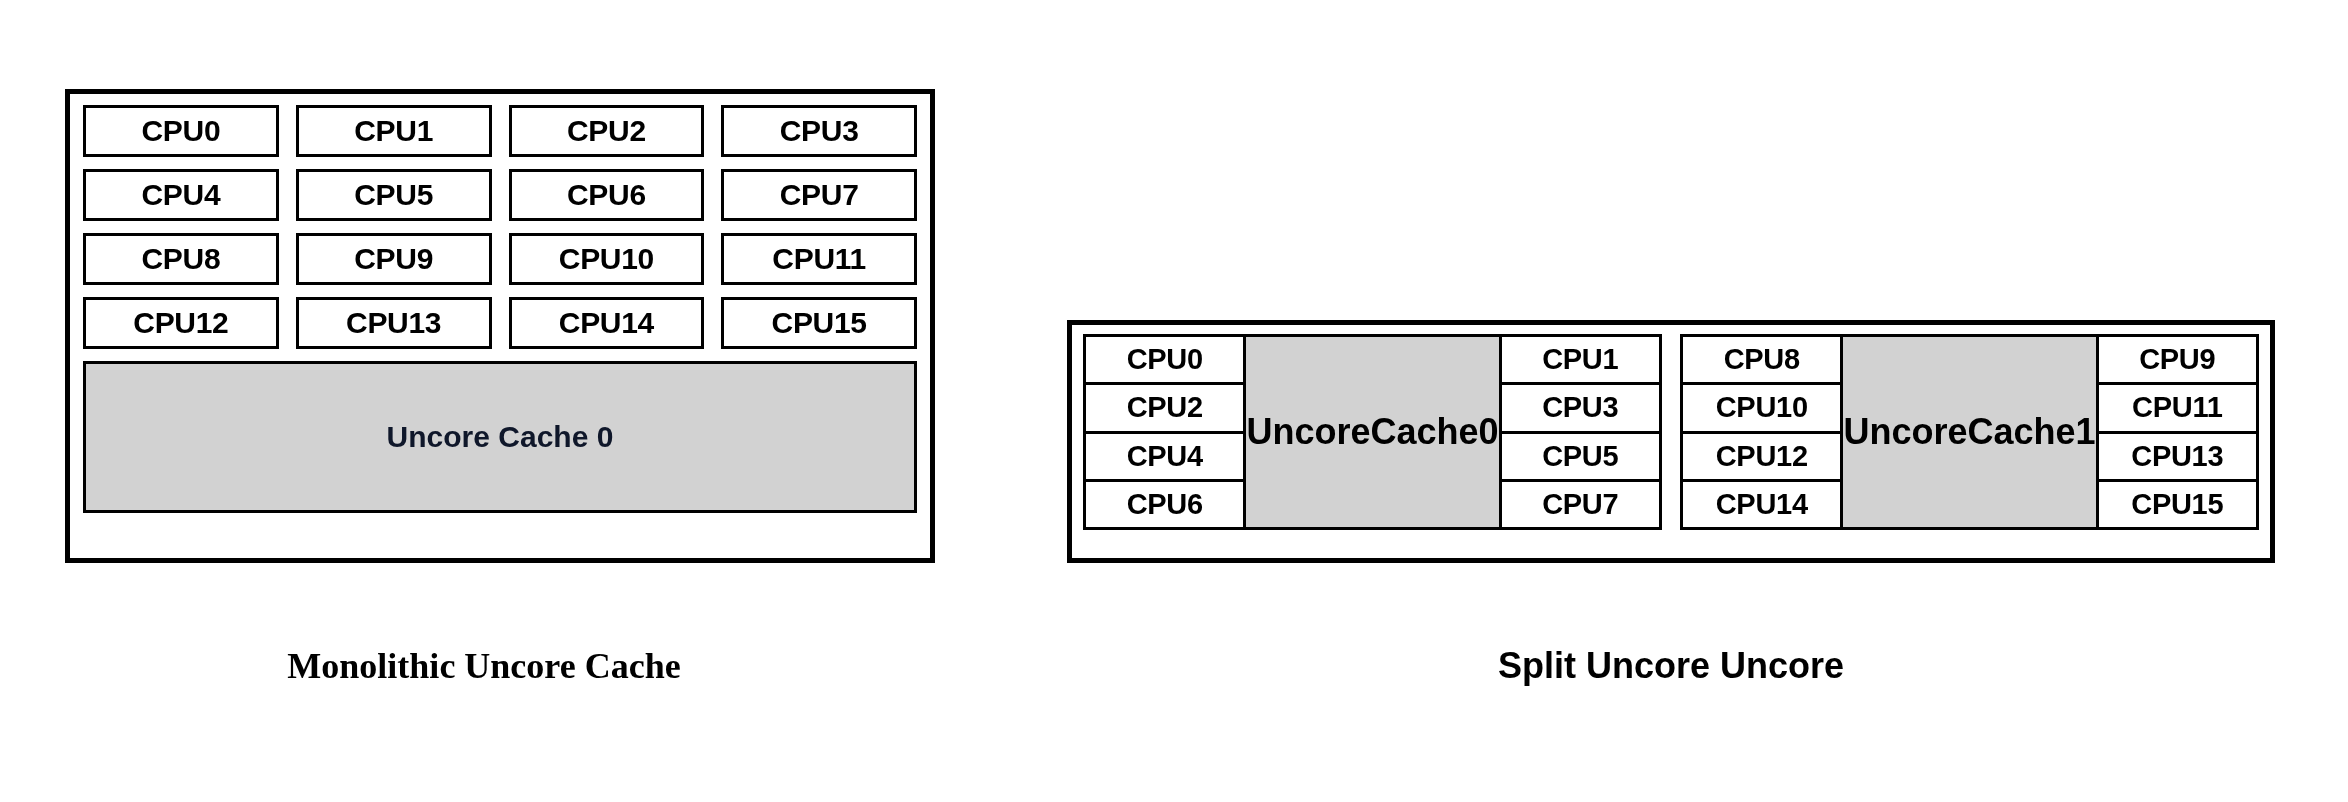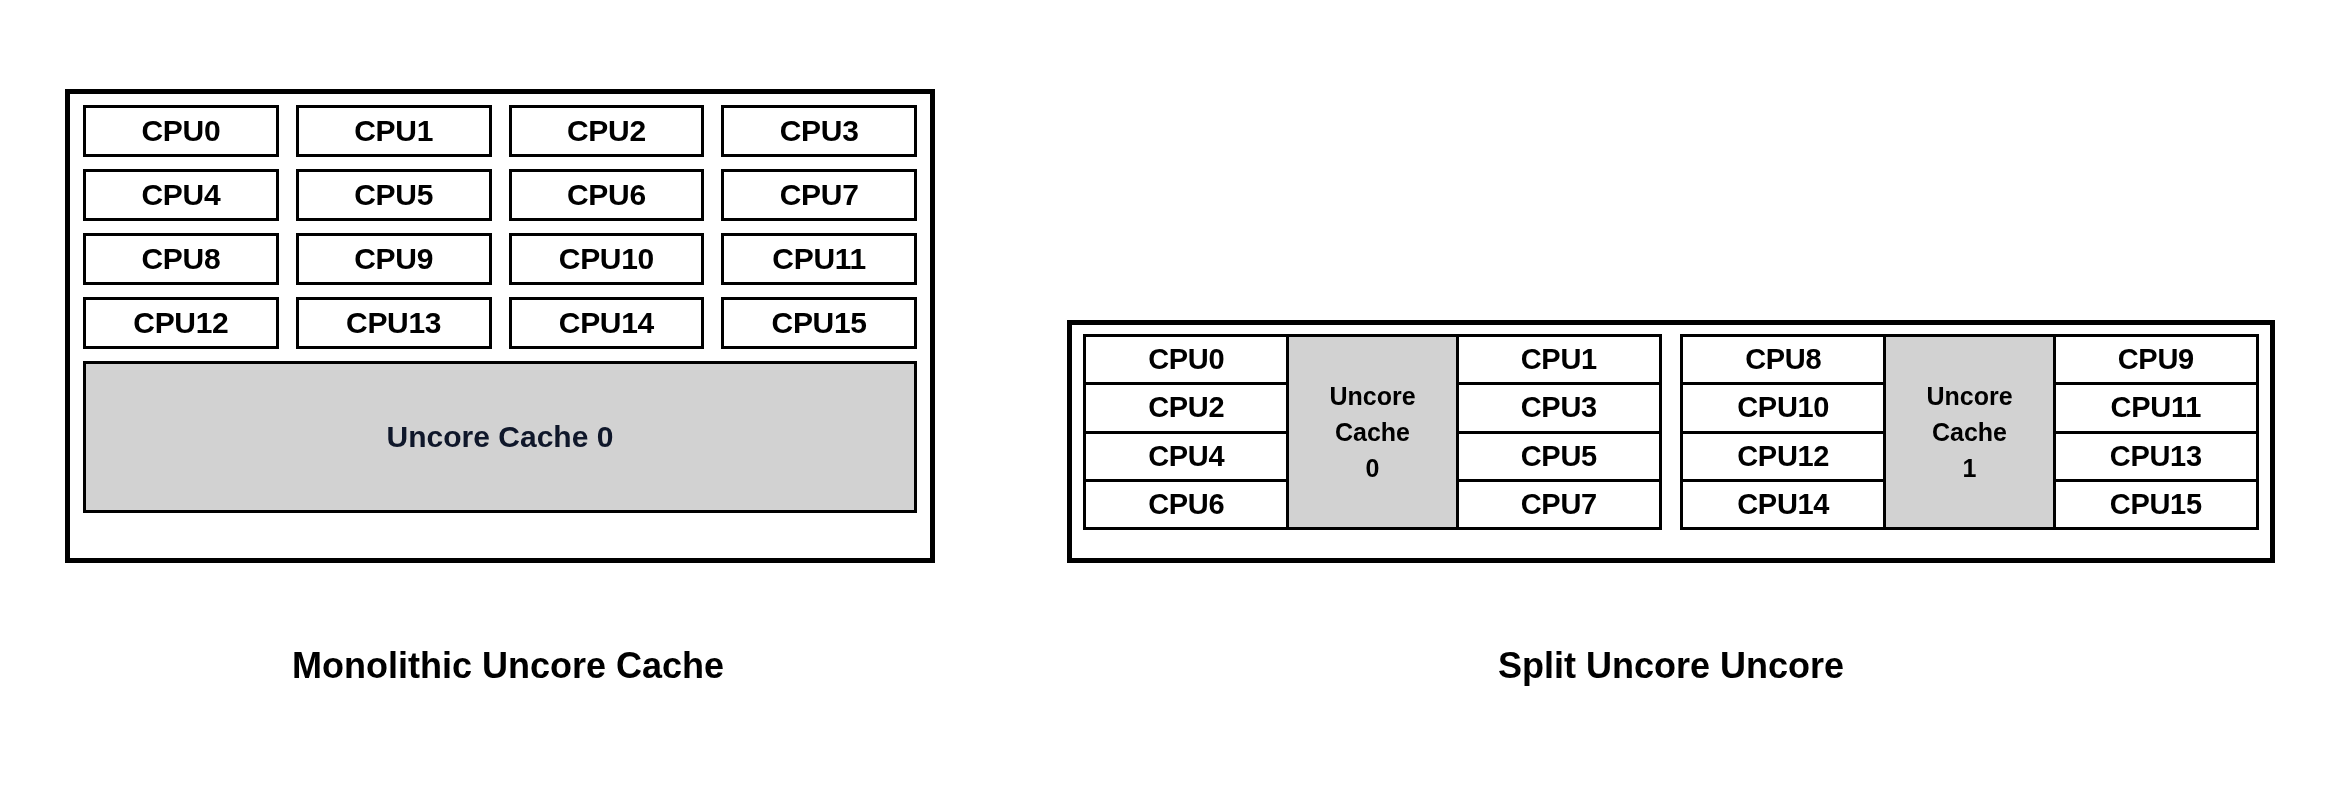--- a/index.html
+++ b/index.html
@@ -125,43 +125,44 @@
   .split-col.left-col {
     border-right: 3px solid #000000;
   }
   .split-col.right-col {
     border-left: 3px solid #000000;
   }
   .split-uncore {
     flex: 0 0 29%;
     background: #d2d2d2;
     display: flex;
-    flex-direction: column;
-    align-items: center;
-    justify-content: center;
-    font-size: 25px;
+    flex-direction: row;
+    align-items: center;
+    justify-content: center;
+    font-size: 36px;
     font-weight: bold;
     color: #000000;
     line-height: 1.45;
     text-align: center;
   }
 
   
   .caption {
     position: absolute;
     font-size: 36px;
     font-weight: bold;
     color: #000000;
     text-align: center;
     white-space: nowrap;
   }
   #caption-monolithic {
-    left: 73px;
+    left: 49px;
     top: 645px;
     width: 870px;
+    font-family: Liberation Serif, serif;
   }
   #caption-split {
     left: 1067px;
     top: 645px;
     width: 1208px;
   }
 </style>
 </head>
 <body>
 

